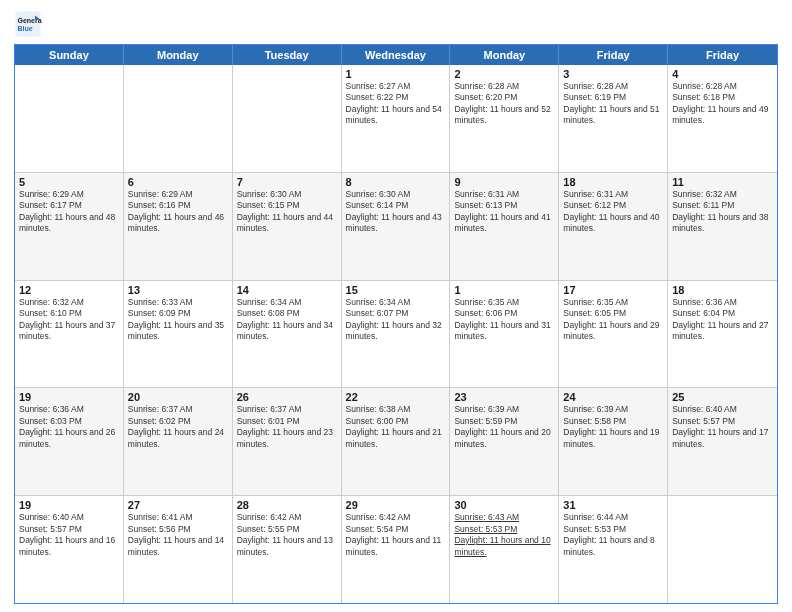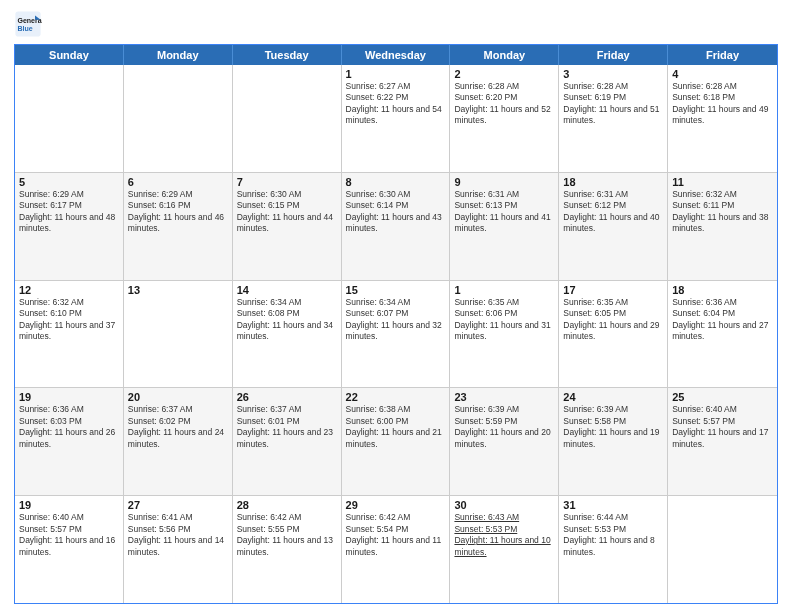--- a/index.html
+++ b/index.html
@@ -214,20 +214,23 @@
         </div>
         <div class="cal-row">
           <div class="cal-cell">
             <div class="day-num">12</div>
             <div class="cell-detail" style="white-space: pre-line;">Sunrise: 6:32 AM
 Sunset: 6:10 PM
 Daylight: 11 hours and 37 minutes.</div>
           </div>
           <div class="cal-cell">
             <div class="day-num">13</div>
+            <div class="cell-detail" style="white-space: pre-line;">Sunrise: 6:33 AM
+Sunset: 6:09 PM
+Daylight: 11 hours and 35 minutes.</div>
           </div>
           <div class="cal-cell">
             <div class="day-num">14</div>
             <div class="cell-detail" style="white-space: pre-line;">Sunrise: 6:34 AM
 Sunset: 6:08 PM
 Daylight: 11 hours and 34 minutes.</div>
           </div>
           <div class="cal-cell">
             <div class="day-num">15</div>
             <div class="cell-detail" style="white-space: pre-line;">Sunrise: 6:34 AM

